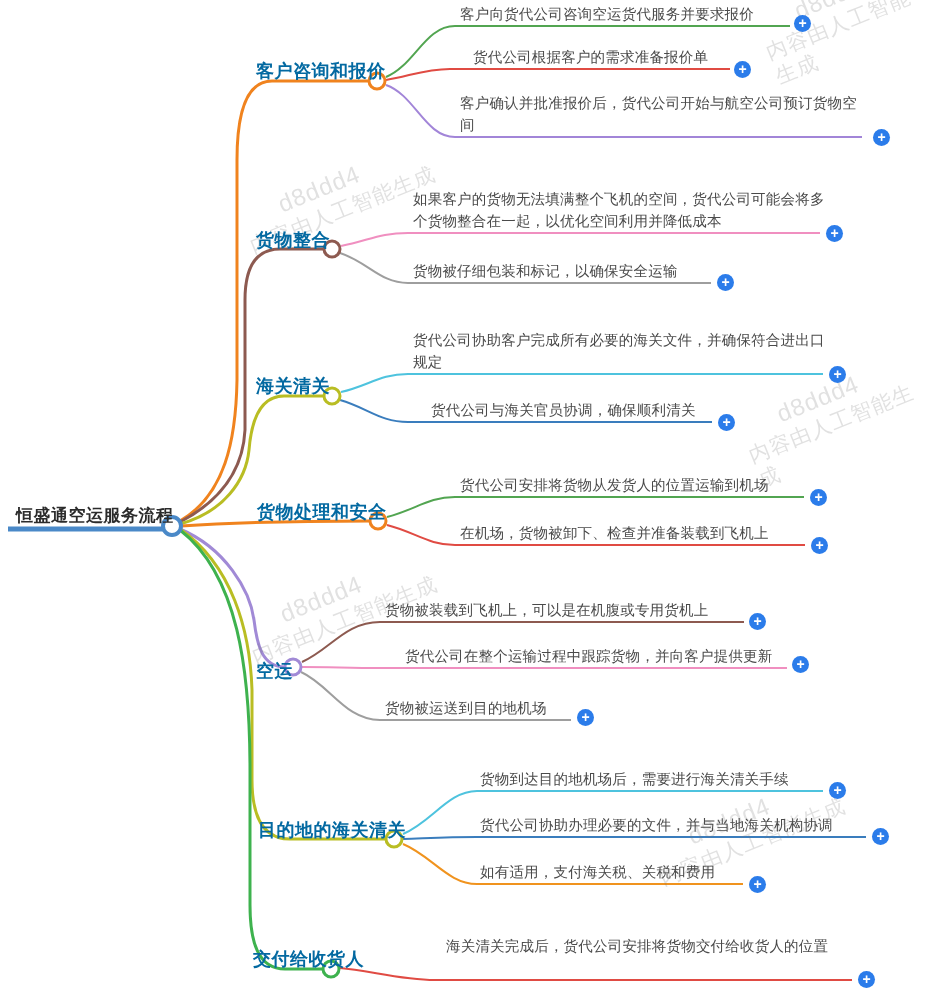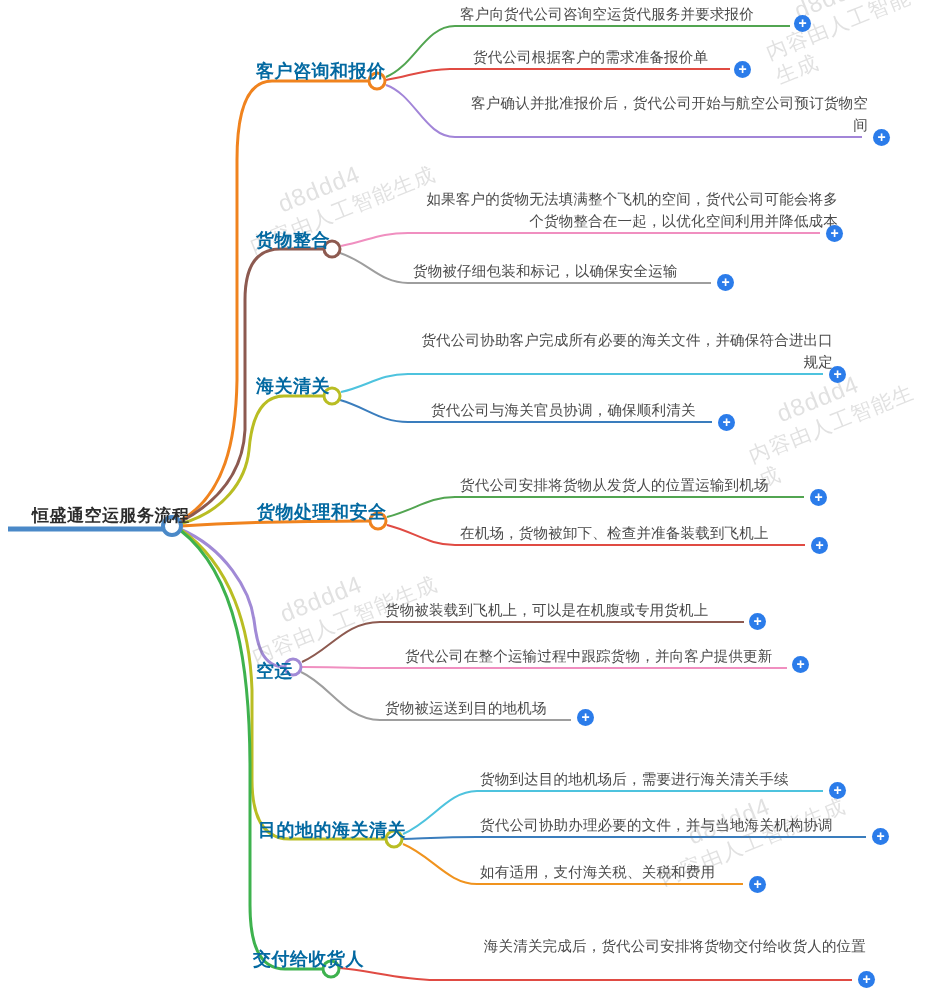--- a/index.html
+++ b/index.html
@@ -6,31 +6,31 @@
   #canvas{
     position:relative;width:934px;height:996px;background:#ffffff;
     font-family:"Liberation Sans","DejaVu Sans",sans-serif;overflow:hidden;
     border-radius:8px;
   }
   svg.wires{position:absolute;left:0;top:0;z-index:1;pointer-events:none;}
   svg.wires path{fill:none;}
   svg.wires circle{fill:#ffffff;}
   .root-label{
     position:absolute;z-index:3;font-size:17px;font-weight:bold;color:#2b2b2b;
-    white-space:nowrap;letter-spacing:0.5px;margin-left:16px;
+    white-space:nowrap;letter-spacing:0.5px;
   }
   .branch-label{
     position:absolute;z-index:3;font-size:18px;font-weight:bold;color:#0369a1;
     white-space:nowrap;letter-spacing:0.5px;
   }
   .leaf-text{
     position:absolute;z-index:3;font-size:14.5px;line-height:21.5px;color:#4a4a4a;
     white-space:nowrap;letter-spacing:0.2px;
   }
-  .leaf-text.wrap{white-space:normal;text-align:right;}
+  .leaf-text.wrap{white-space:normal;}
   .plus-btn{
     position:absolute;z-index:4;width:17px;height:17px;border-radius:50%;
     color:#ffffff;font-size:14px;font-weight:bold;line-height:16px;text-align:center;
     cursor:pointer;user-select:none;
   }
   .watermark{
     position:absolute;z-index:2;transform:rotate(-22deg);
     color:rgba(120,120,120,0.22);pointer-events:none;line-height:1.25;
   }
   .watermark .wm1{display:block;margin-left:42px;font-size:24px;letter-spacing:1px;}

